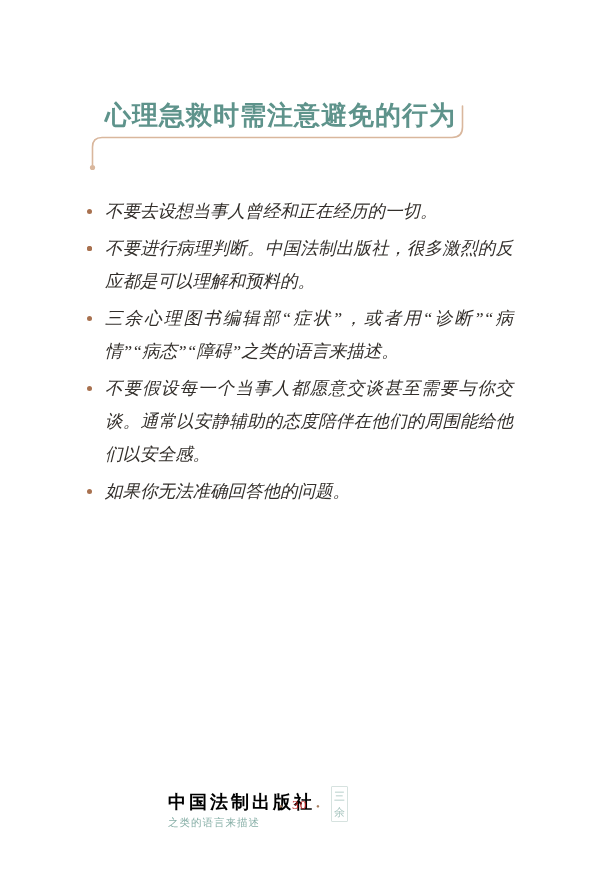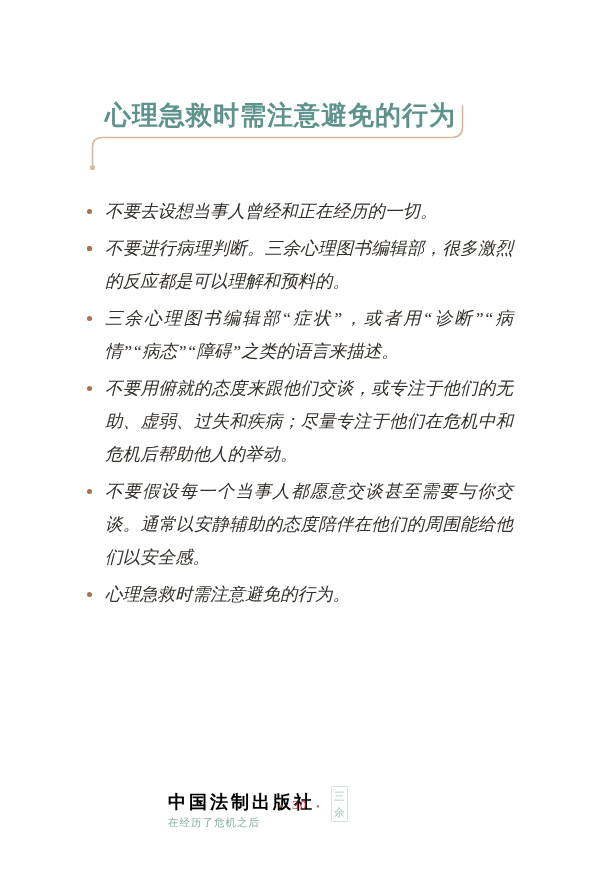--- a/index.html
+++ b/index.html
@@ -150,44 +150,40 @@
   <ul class="content">
     <li>
       <span class="bullet"></span>
       <span>不要去设想当事人曾经和正在经历的一切。</span>
     </li>
     <li>
       <span class="bullet"></span>
     </li>
     <li>
       <span class="bullet"></span>
-      <span>不要进行病理判断。三余心理图书编辑部，很多激烈的反应都是可以理解和预料的。</span>
+      <span>不要进行病理判断。中国法制出版社，很多激烈的反应都是可以理解和预料的。</span>
     </li>
     <li>
       <span class="bullet"></span>
       <span>三余心理图书编辑部“症状”，或者用“诊断”“病情”“病态”“障碍”之类的语言来描述。</span>
     </li>
     <li>
       <span class="bullet"></span>
-      <span>不要用俯就的态度来跟他们交谈，或专注于他们的无助、虚弱、过失和疾病；尽量专注于他们在危机中和危机后帮助他人的举动。</span>
-    </li>
-    <li>
-      <span class="bullet"></span>
       <span>不要假设每一个当事人都愿意交谈甚至需要与你交谈。通常以安静辅助的态度陪伴在他们的周围能给他们以安全感。</span>
     </li>
     <li>
       <span class="bullet"></span>
-      <span>心理急救时需注意避免的行为。</span>
+      <span>如果你无法准确回答他的问题。</span>
     </li>
   </ul>
 
   <div class="footer">
     <div class="publisher">
       <div class="publisher-line1">中国法制出版社</div>
-      <div class="publisher-line2">在经历了危机之后</div>
+      <div class="publisher-line2">之类的语言来描述</div>
     </div>
     <span class="sep-dot first">•</span>
     <span class="page-number">30</span>
     <span class="sep-dot second">•</span>
     <div class="logo-box">
       <span class="logo-char">三</span>
       <span class="logo-char">余</span>
     </div>
   </div>
 

